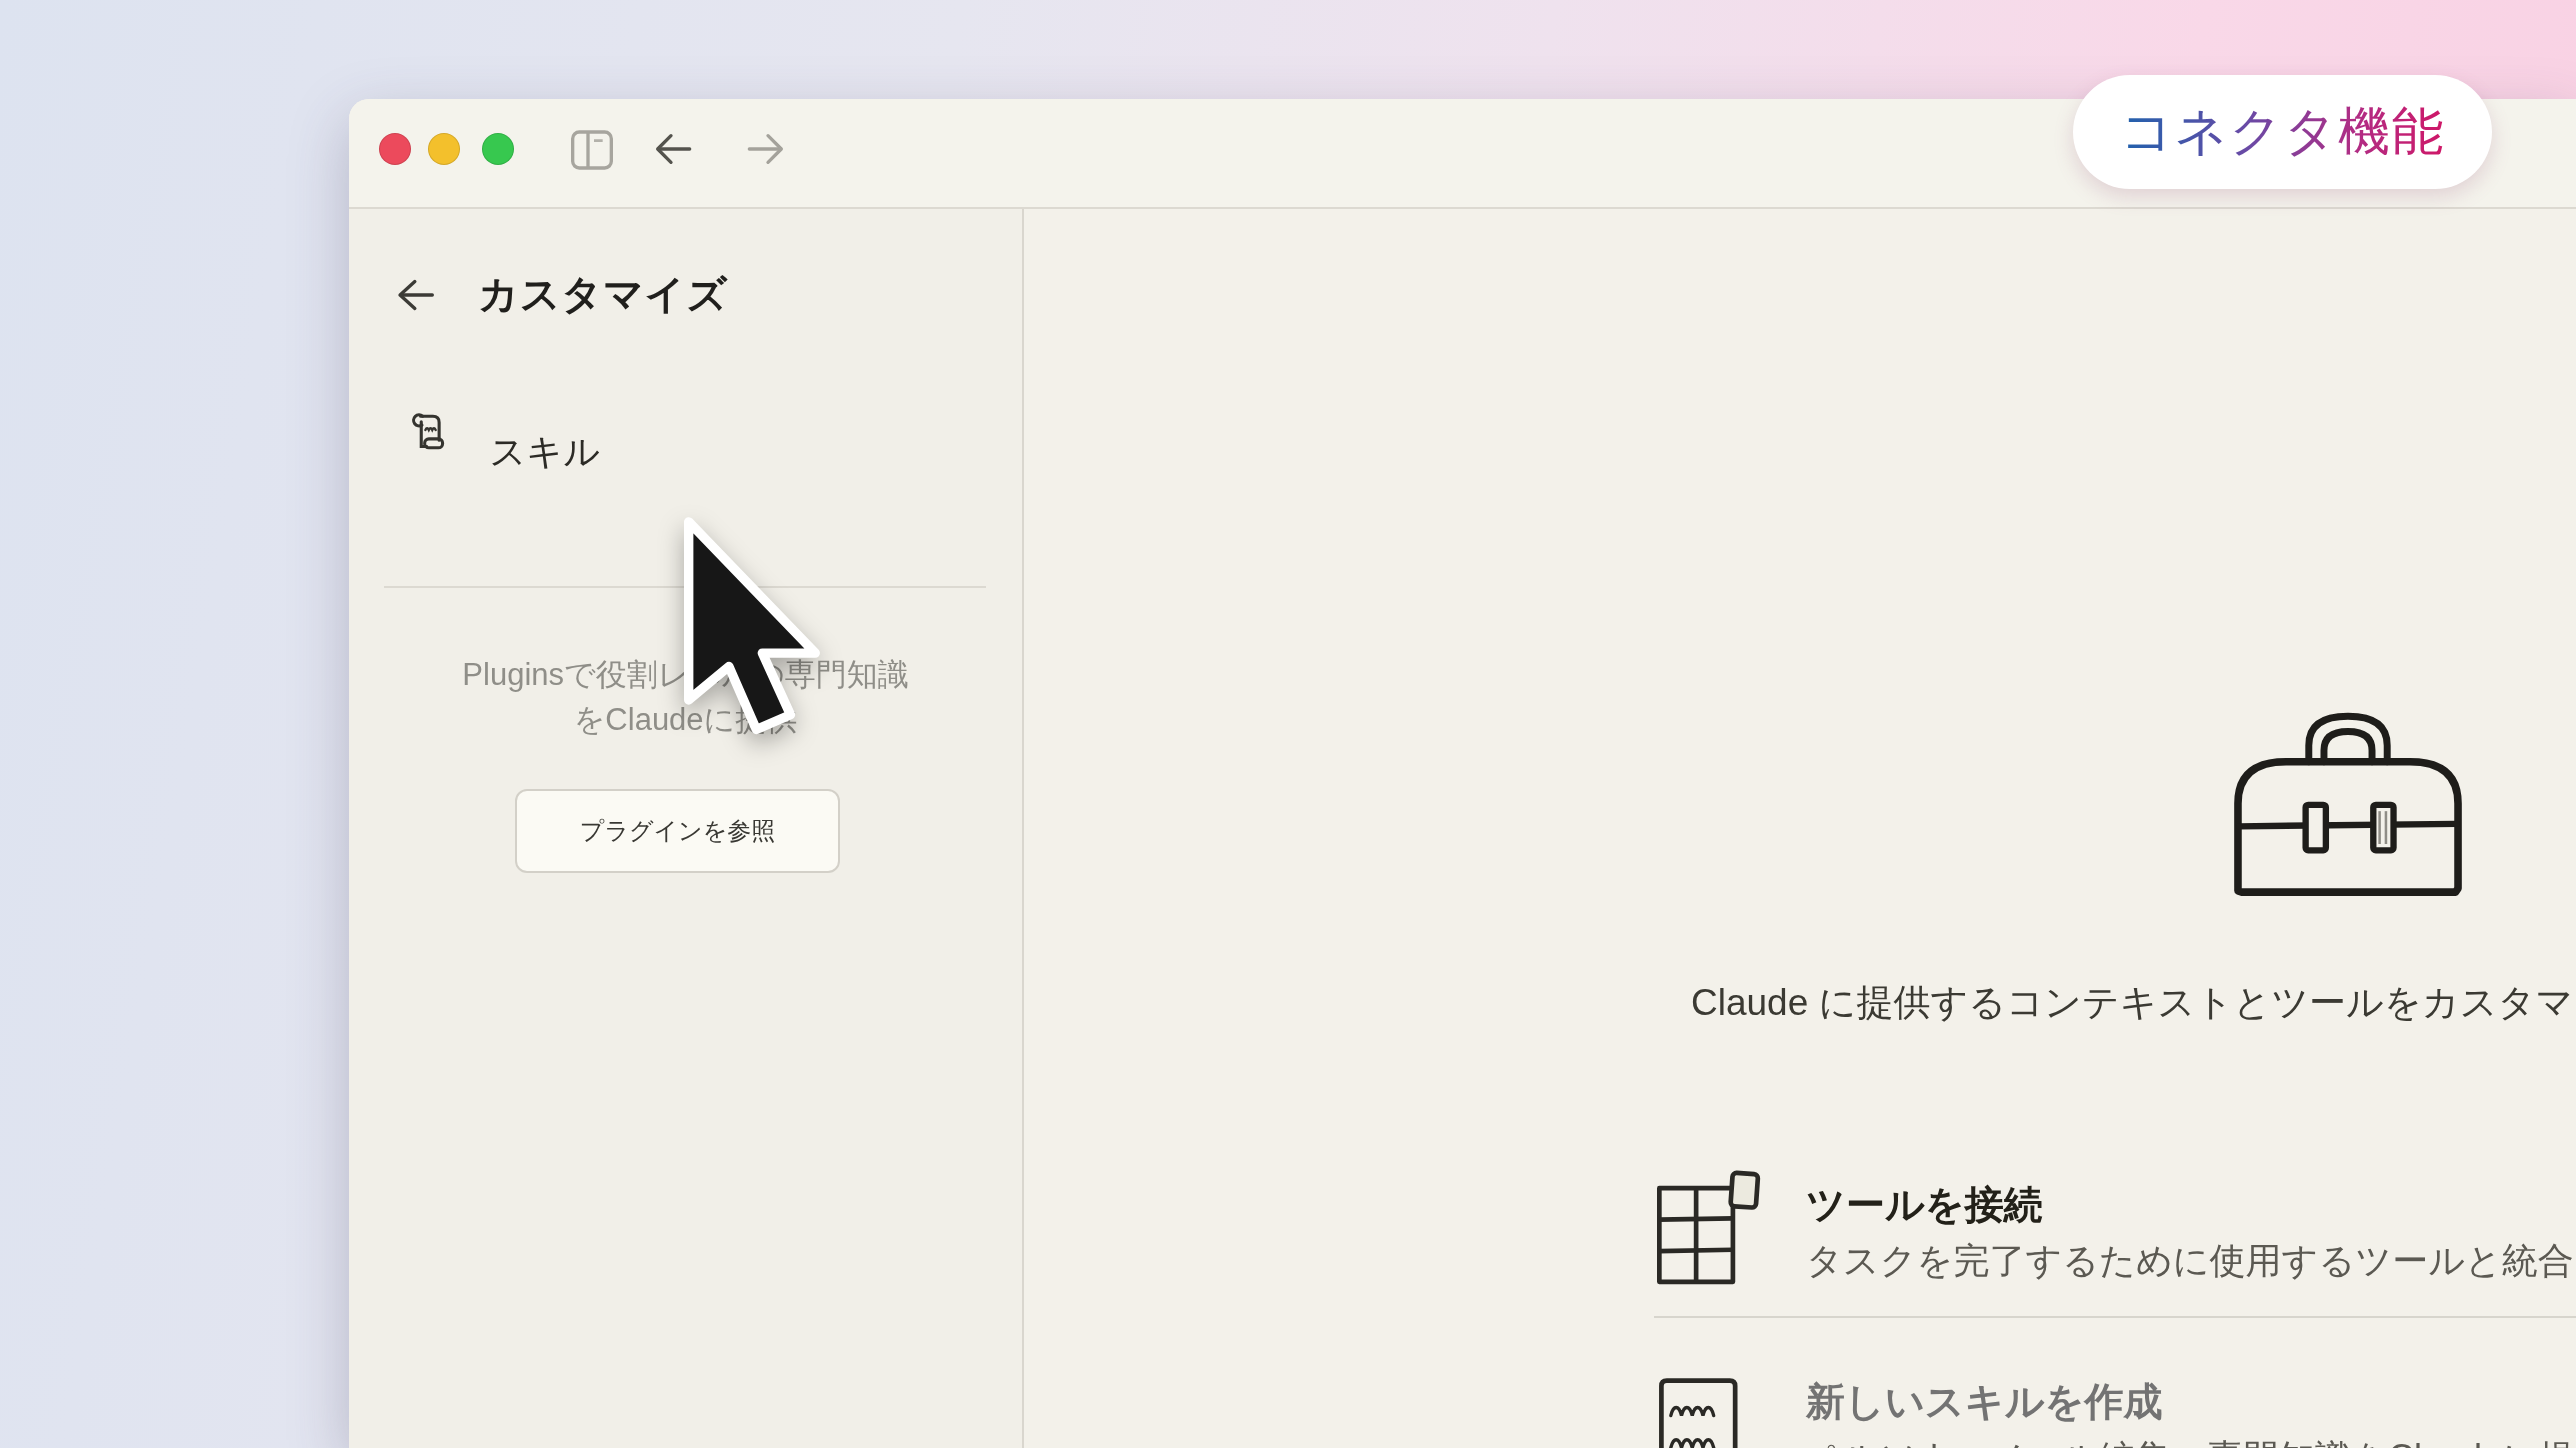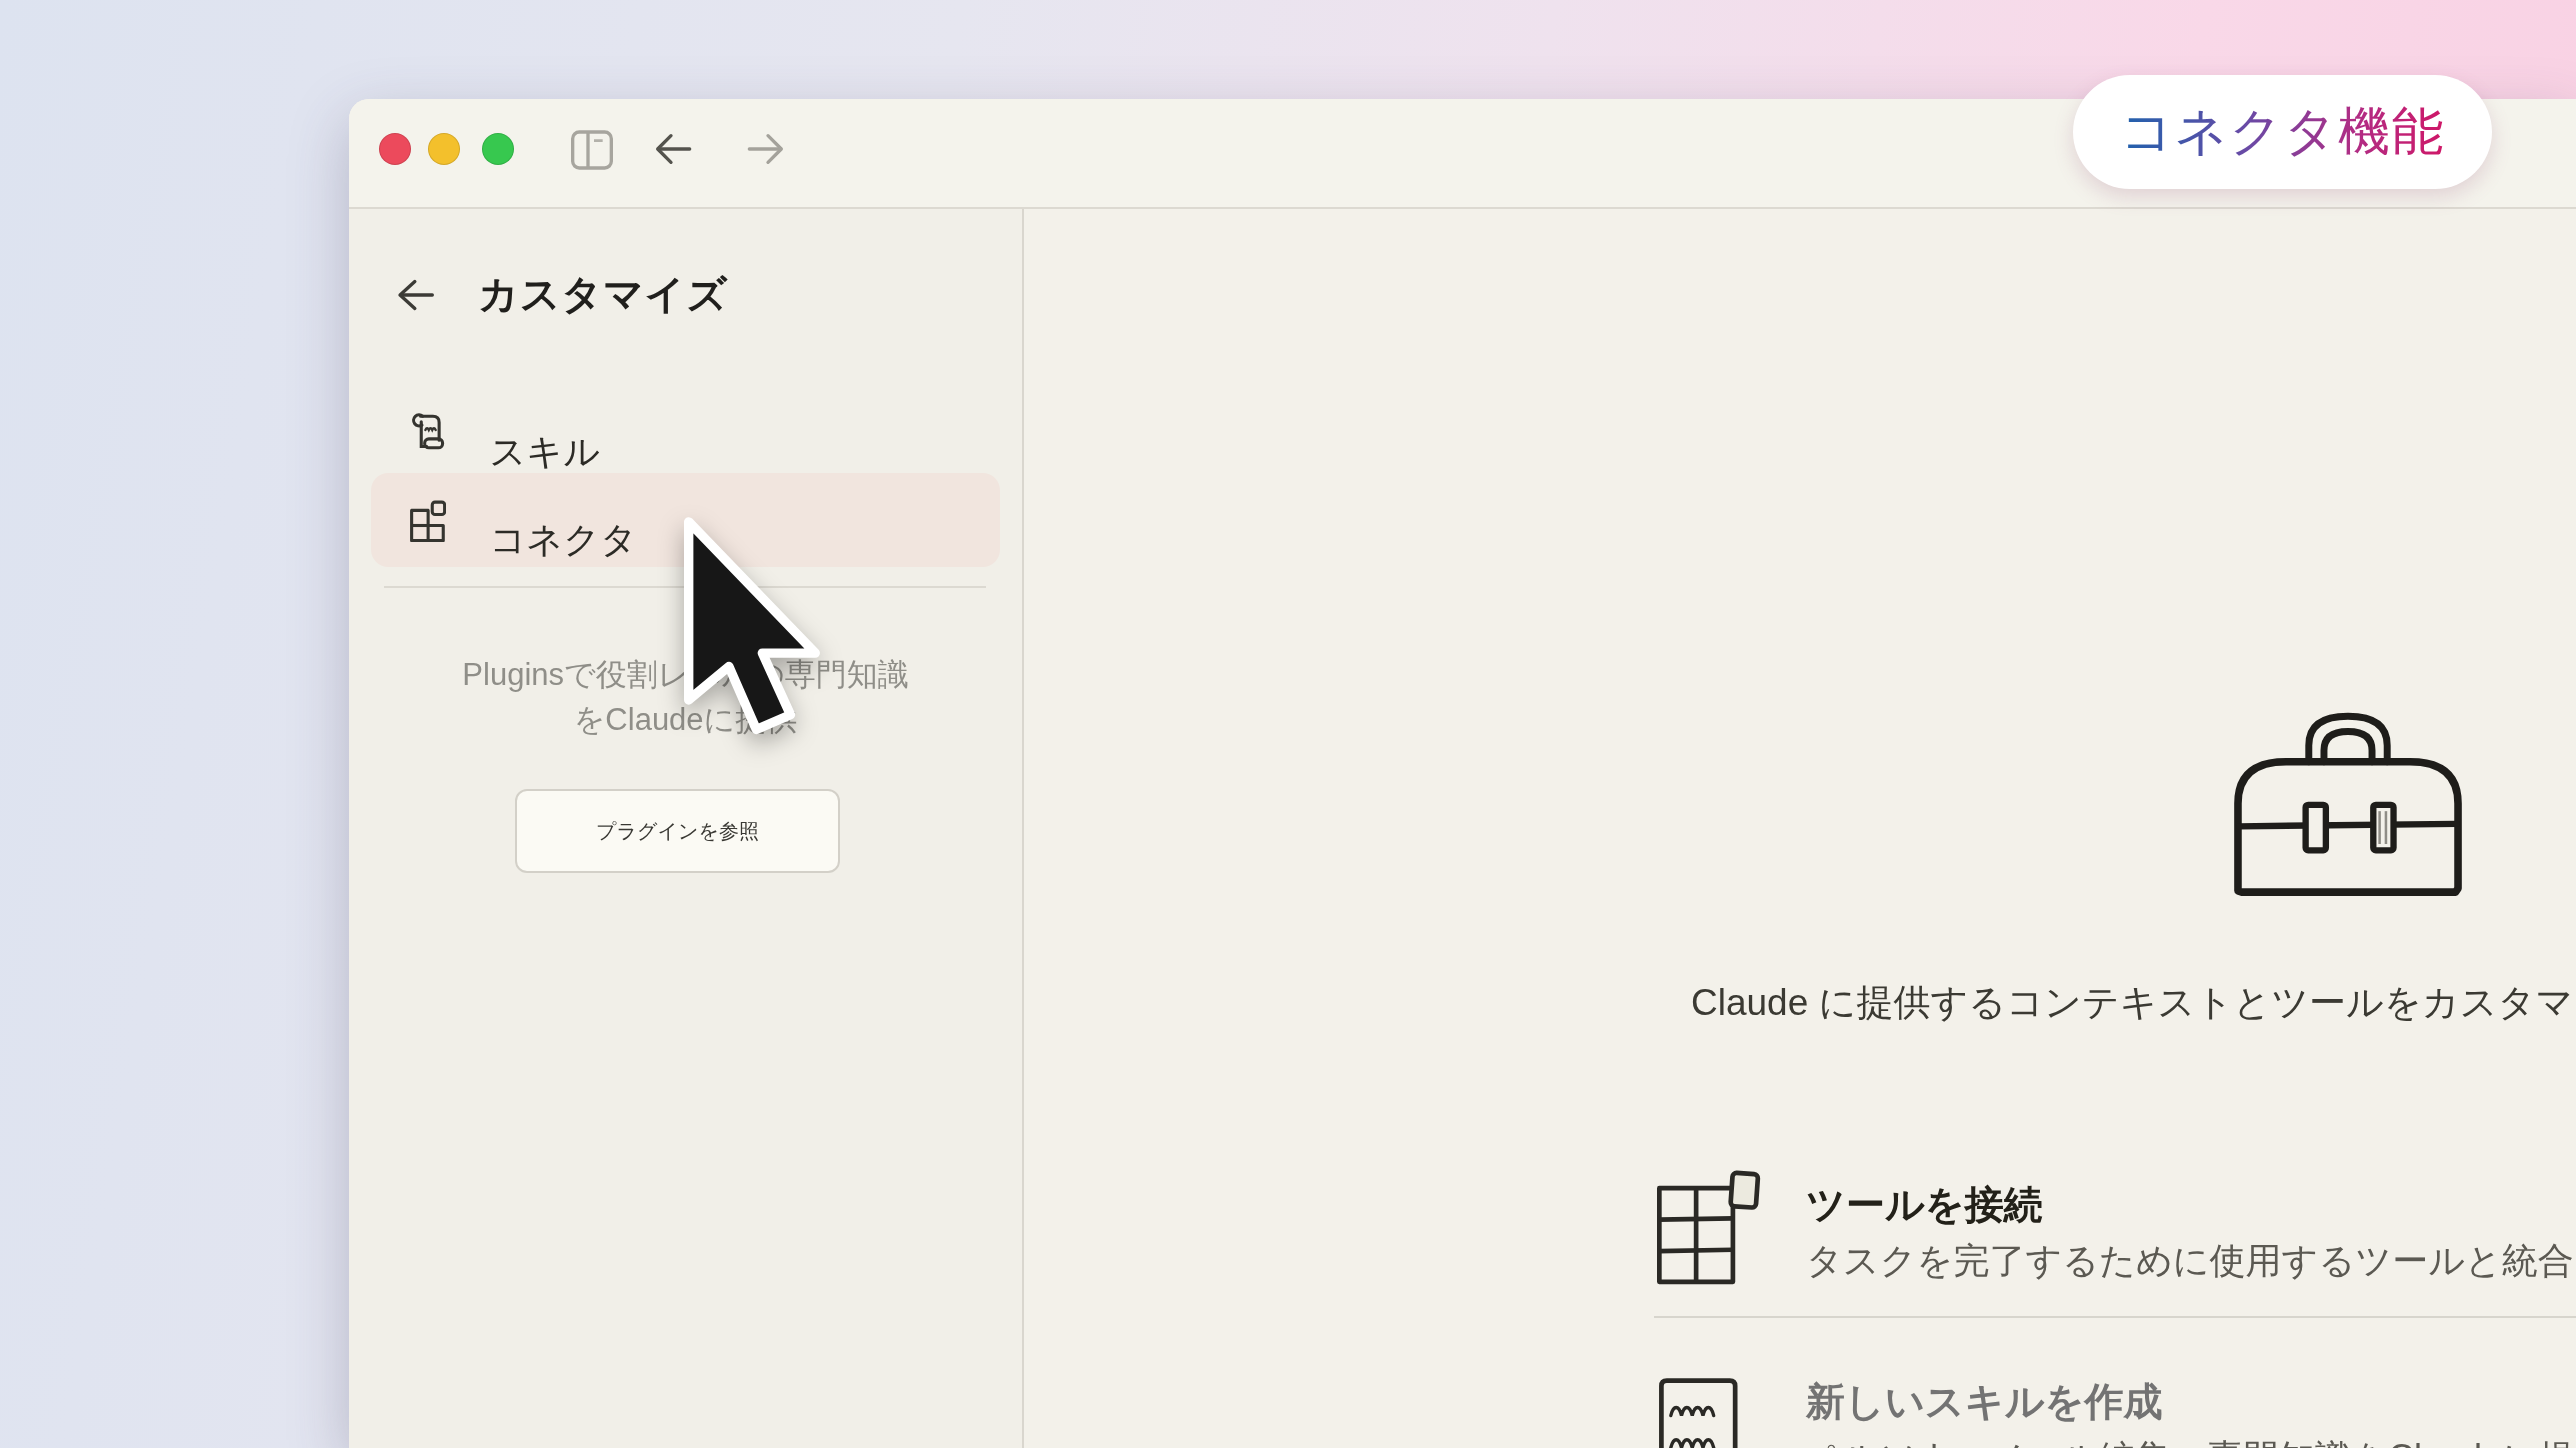--- a/index.html
+++ b/index.html
@@ -37,21 +37,21 @@
   .sb-item.selected{top:264px;height:94px;background:#f1e5de;}
   .sb-divider{position:absolute;left:35px;top:377px;width:602px;height:2px;background:#dcd9d1;}
   .sb-desc{
     position:absolute;left:0;top:443px;width:100%;text-align:center;
     font-size:31px;line-height:45px;color:#8f8e88;
   }
   .sb-button{
     position:absolute;left:166px;top:580px;width:325px;height:84px;border-radius:12px;
     background:#fbfaf4;border:2px solid #d3d0c8;box-sizing:border-box;
     display:flex;align-items:center;justify-content:center;
-    font-size:20px;color:#393833;
+    font-size:24px;color:#393833;
   }
   
   .hero-icon{position:absolute;left:1865px;top:592px;width:268px;height:215px;}
   .main-heading{position:absolute;left:1342px;top:879px;font-size:37px;color:#3b3a33;white-space:nowrap;}
   .m-icon1{position:absolute;left:1307px;top:1069px;width:107px;height:118px;}
   .m-title1{position:absolute;left:1457px;top:1072px;font-size:39px;font-weight:600;color:#232119;white-space:nowrap;margin-top:7px;}
   .m-desc1{position:absolute;left:1457px;top:1138px;font-size:36px;color:#5b5952;white-space:nowrap;}
   .m-divider{position:absolute;left:1305px;top:1217px;right:0;height:2px;background:#d7d5cd;}
   .m-icon2{position:absolute;left:1307px;top:1275px;width:102px;height:114px;}
   .m-title2{position:absolute;left:1457px;top:1276px;font-size:39px;font-weight:600;color:#737373;white-space:nowrap;}
@@ -113,29 +113,20 @@
         <svg class="icon" viewBox="0 0 64 64">
           <path d="M29,22 a8,8 0 1 1 1,-13" fill="none" stroke="#35342f" stroke-width="4.5" stroke-linecap="round"></path>
           <path d="M27,9 H45 q9,0 9,9 V44" fill="none" stroke="#35342f" stroke-width="4.5" stroke-linecap="round"></path>
           <path d="M28,17 V53 H36" fill="none" stroke="#35342f" stroke-width="4.5" stroke-linecap="round"></path>
           <rect x="33" y="42" width="26" height="13" rx="6" fill="none" stroke="#35342f" stroke-width="4.5"></rect>
           <path d="M34,29 q2.5,-5 5,0 q2.5,-5 5,0 q2.5,-5 5,0" fill="none" stroke="#35342f" stroke-width="3.5" stroke-linecap="round"></path>
         </svg>
         <span class="label">スキル</span>
       </div>
 
-      <div class="sb-item selected">
-        <svg class="icon" viewBox="0 0 64 64">
-          <path d="M14,18 H38 V40 H60 V62 H14 Z" fill="none" stroke="#35342f" stroke-width="4.5" stroke-linejoin="round"></path>
-          <line x1="14" y1="40" x2="38" y2="40" stroke="#35342f" stroke-width="4.5"></line>
-          <line x1="38" y1="40" x2="38" y2="62" stroke="#35342f" stroke-width="4.5"></line>
-          <rect x="44" y="6" width="18" height="18" rx="4" fill="none" stroke="#35342f" stroke-width="4.5"></rect>
-        </svg>
-        <span class="label">コネクタ</span>
-      </div>
 
       <div class="sb-divider"></div>
 
       <div class="sb-desc">
         <div>Pluginsで役割レベルの専門知識</div>
         <div>をClaudeに提供</div>
       </div>
 
       <div class="sb-button">プラグインを参照</div>
     </div>

